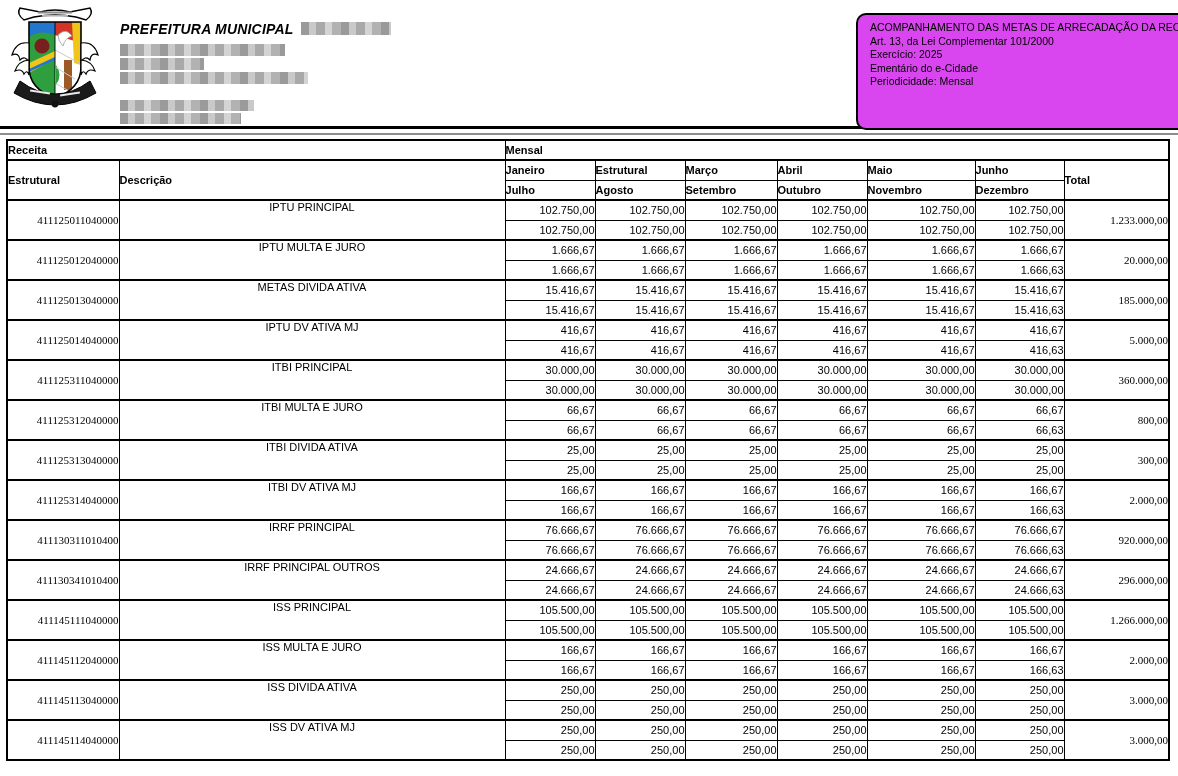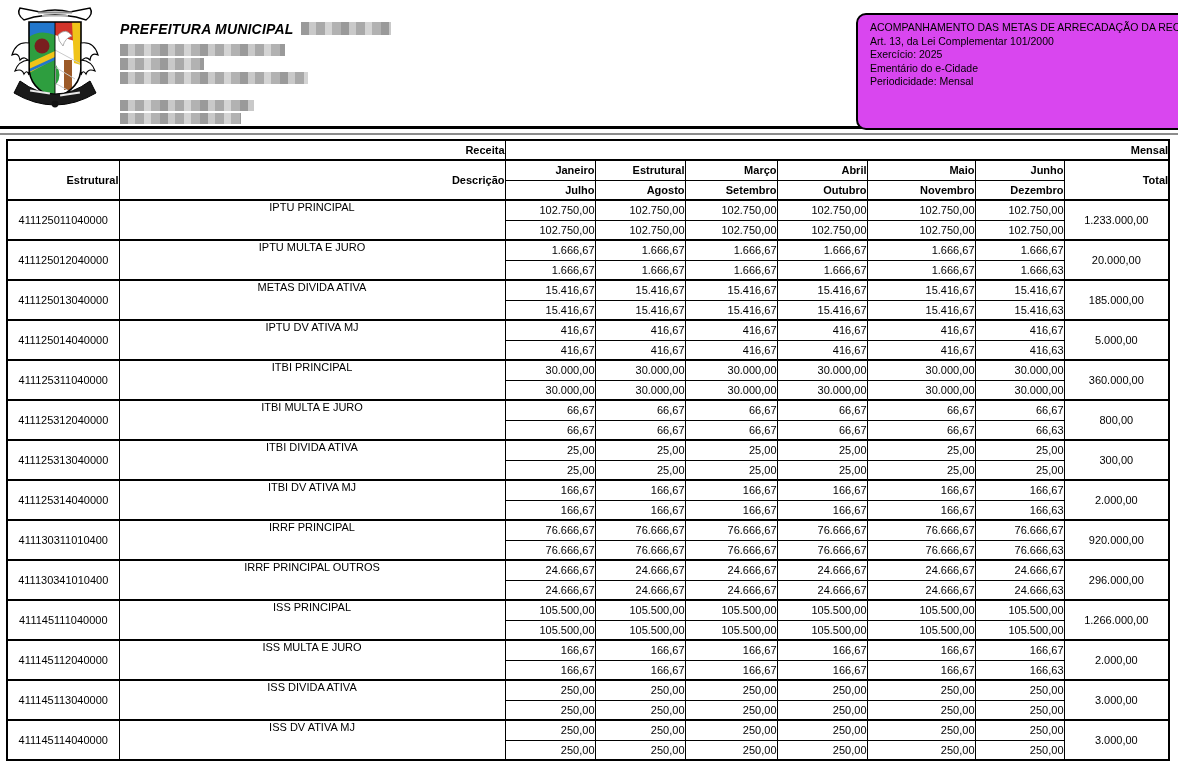--- a/index.html
+++ b/index.html
@@ -38,30 +38,30 @@
 
   
   table.report {
     position:absolute; left:6px; top:139px; width:1162px;
     border-collapse:collapse; table-layout:fixed; z-index:2;
   }
   table.report { border:2px solid #000; }
   table.report th, table.report td {
     border:1px solid #000; padding:0; font-size:11px; overflow:hidden; white-space:nowrap;
   }
-  table.report thead th { font-weight:bold; text-align:right; }
+  table.report thead th { font-weight:bold; text-align:left; }
   tr.h1 { height:20px; } tr.h1 th { border-bottom:2px solid #000; }
   tr.h2 { height:20px; }
   tr.h3 { height:20px; }
   tbody tr { height:20px; }
   tbody tr.r1 td { border-top:2px solid #000; }   
-  td.code  { text-align:center; }
+  td.code  { text-align:right;font-family:Liberation Serif, serif; }
   td.desc  { text-align:center; vertical-align:top; padding:2px 5px 0 5px; }
   td.val   { text-align:right; padding-right:4px; }
-  td.total { text-align:center; padding-right:13px; }
+  td.total { text-align:right; padding-right:13px;font-family:Liberation Serif, serif; }
 </style>
 </head>
 <body>
 
 <div class="page">
 
   <svg class="coat" viewBox="0 0 94 106">
 
     <path d="M16 15 Q8 9 12 3 L32 7 Q47 3 62 7 L82 3 Q86 9 78 15 L68 12 Q47 8 26 12 Z" fill="#ffffff" stroke="#000" stroke-width="1.4"></path>
     <rect x="30" y="6.5" width="34" height="2" fill="#8a8a8a"></rect>

